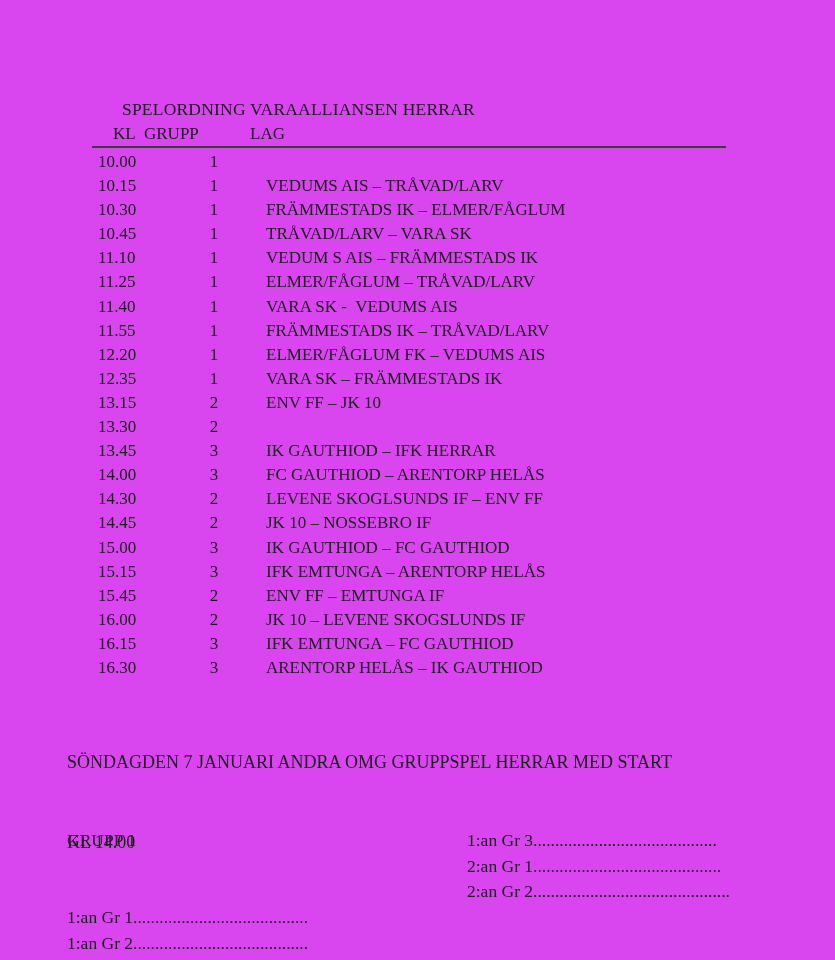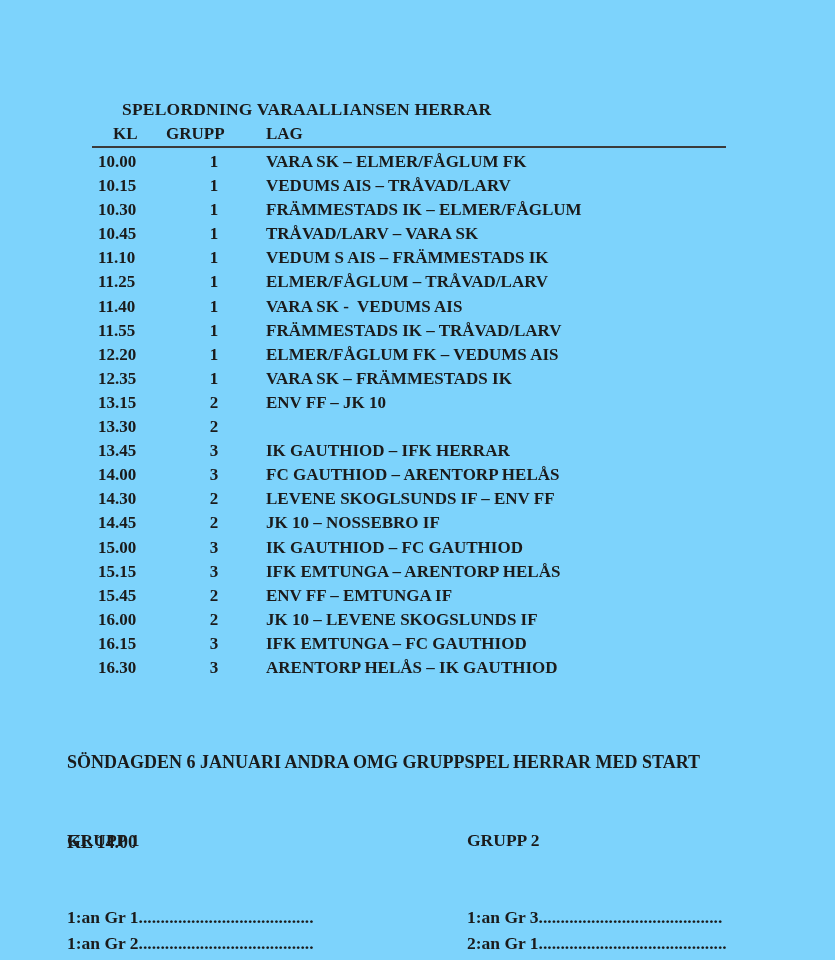--- a/index.html
+++ b/index.html
@@ -1,22 +1,22 @@
 <!DOCTYPE html>
 <html><head>
 <meta charset="utf-8">
 <style>
   html, body { margin: 0; padding: 0; background: #ffffff; }
   .page {
     position: relative;
     width: 835px;
     height: 960px;
-    background: #7dd3fc;
+    background: #d946ef;
     font-family: "Liberation Serif", "DejaVu Serif", serif;
-    font-weight: 700;
+    font-weight: 400;
     color: #1b1b1b;
     overflow: hidden;
   }
 
   
   .title-block {
     position: absolute;
     left: 122px;
     top: 46px;
     font-size: 17.5px;
@@ -33,22 +33,22 @@
     width: 634px;
     font-size: 17px;
   }
   .thead {
     position: relative;
     height: 24px;
     border-bottom: 2.5px solid #3b3b3b;
   }
   .thead span { position: absolute; top: 0; line-height: 24px; }
   .h-kl    { left: 21px; }
-  .h-grupp { left: 74px; }
-  .h-lag   { left: 174px; text-align: right; }
+  .h-grupp { left: 52px; }
+  .h-lag   { left: 158px; text-align: right; }
   .tbody { padding-top: 2px; }
   .trow {
     display: grid;
     grid-template-columns: 82px 80px auto;
     height: 24.1px;
     line-height: 24.1px;
   }
   .c-kl    { padding-left: 6px; }
   .c-grupp { text-align: center; }
   .c-lag   { padding-left: 12px; white-space: pre; }
@@ -87,21 +87,20 @@
   <div class="schedule">
     <div class="thead">
       <span class="h-kl">KL</span>
       <span class="h-grupp">GRUPP</span>
       <span class="h-lag">LAG</span>
     </div>
     <div class="tbody">
         <div class="trow">
           <span class="c-kl">10.00</span>
           <span class="c-grupp">1</span>
-          <span class="c-lag">VARA SK – ELMER/FÅGLUM FK</span>
         </div>
         <div class="trow">
           <span class="c-kl">10.15</span>
           <span class="c-grupp">1</span>
           <span class="c-lag">VEDUMS AIS – TRÅVAD/LARV</span>
         </div>
         <div class="trow">
           <span class="c-kl">10.30</span>
           <span class="c-grupp">1</span>
           <span class="c-lag">FRÄMMESTADS IK – ELMER/FÅGLUM</span>
@@ -197,27 +196,26 @@
         </div>
         <div class="trow">
           <span class="c-kl">16.30</span>
           <span class="c-grupp">3</span>
           <span class="c-lag">ARENTORP HELÅS – IK GAUTHIOD</span>
         </div>
       </div>
   </div>
 
   <div class="sunday-note">
-    <div>SÖNDAGDEN 6 JANUARI ANDRA OMG GRUPPSPEL HERRAR MED START</div>
+    <div>SÖNDAGDEN 7 JANUARI ANDRA OMG GRUPPSPEL HERRAR MED START</div>
     <div>KL 14.00</div>
   </div>
 
   <div class="group-box group-1">
     <div>GRUPP 1</div>
     <div><div>1:an Gr 1........................................</div><div>1:an Gr 2........................................</div><div>2:an Gr 3.......................................</div></div>
   </div>
 
   <div class="group-box group-2">
-    <div>GRUPP 2</div>
     <div><div>1:an Gr 3..........................................</div><div>2:an Gr 1...........................................</div><div>2:an Gr 2.............................................</div></div>
   </div>
 
 </div>
 
 </body></html>

